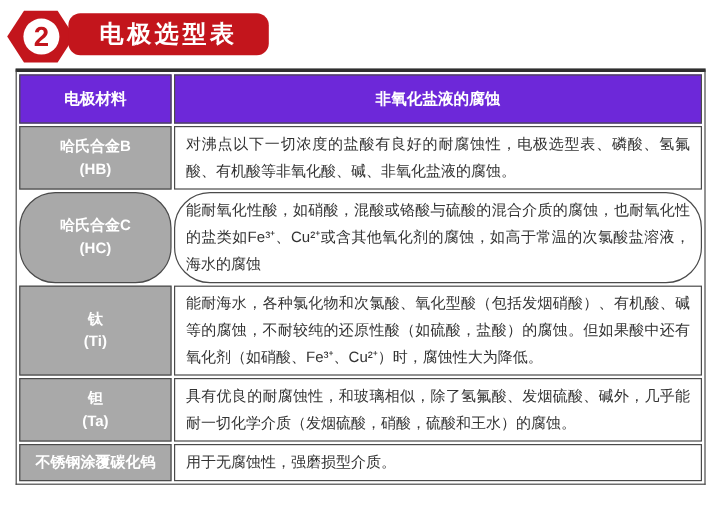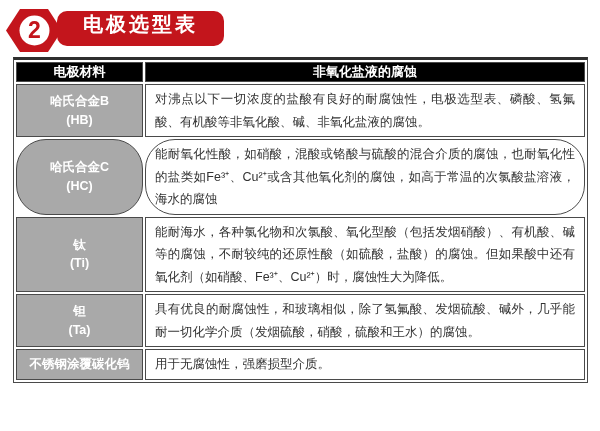--- a/index.html
+++ b/index.html
@@ -12,40 +12,40 @@
   .badge svg { display: block; width: 58px; height: 47px; }
   .badge-num {
     position: absolute; left: 0; top: 0; width: 58px; height: 47px;
     display: flex; align-items: center; justify-content: center;
     color: #c3151c; font-size: 23px; font-weight: bold; padding-left: 1px;
   }
 
   .banner {
     position: absolute; left: 57px; top: 11px; height: 35px; min-width: 162px;
     background: #c3151c; border-radius: 10px;
-    display: flex; justify-content: center;
+    display: flex; align-items: center; justify-content: center;
     padding: 0 26px;
   }
   .banner-text { color: #ffffff; font-size: 20px; font-weight: bold; letter-spacing: 3px; }
 
   .table-wrap { margin: 0 12px 0 13px; }
   table.sel-table {
     width: 575px;
     border-collapse: separate;
     border-spacing: 2px;
     background: #ffffff;
     border: 1px solid #4a4a4a;
     border-top: 3px solid #2f2f2f;
   }
   .sel-table th, .sel-table td { border: 1px solid #4a4a4a; }
 
   .sel-table th {
-    background: #000000; color: #ffffff;
+    background: #6d28d9; color: #ffffff;
     font-size: 13px; font-weight: bold; text-align: center;
-    height: 20px;
+    height: 41px;
   }
   th.col-material { width: 127px; }
 
   td.material-cell {
     background: #a9a9a9; color: #ffffff;
     text-align: center; vertical-align: middle;
     font-size: 12.5px; font-weight: bold; line-height: 1.5;
     padding: 2px 2px;
   }
   td.desc-cell {

